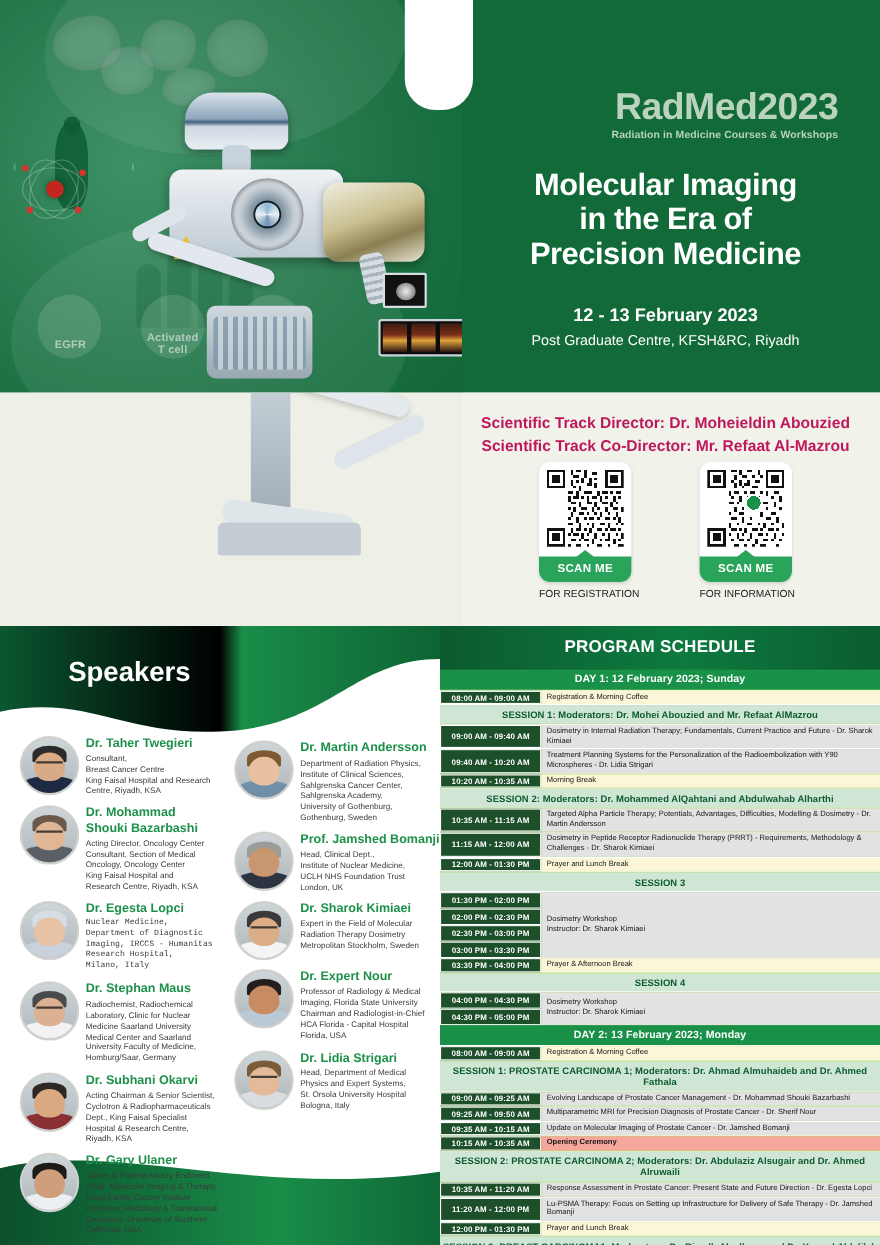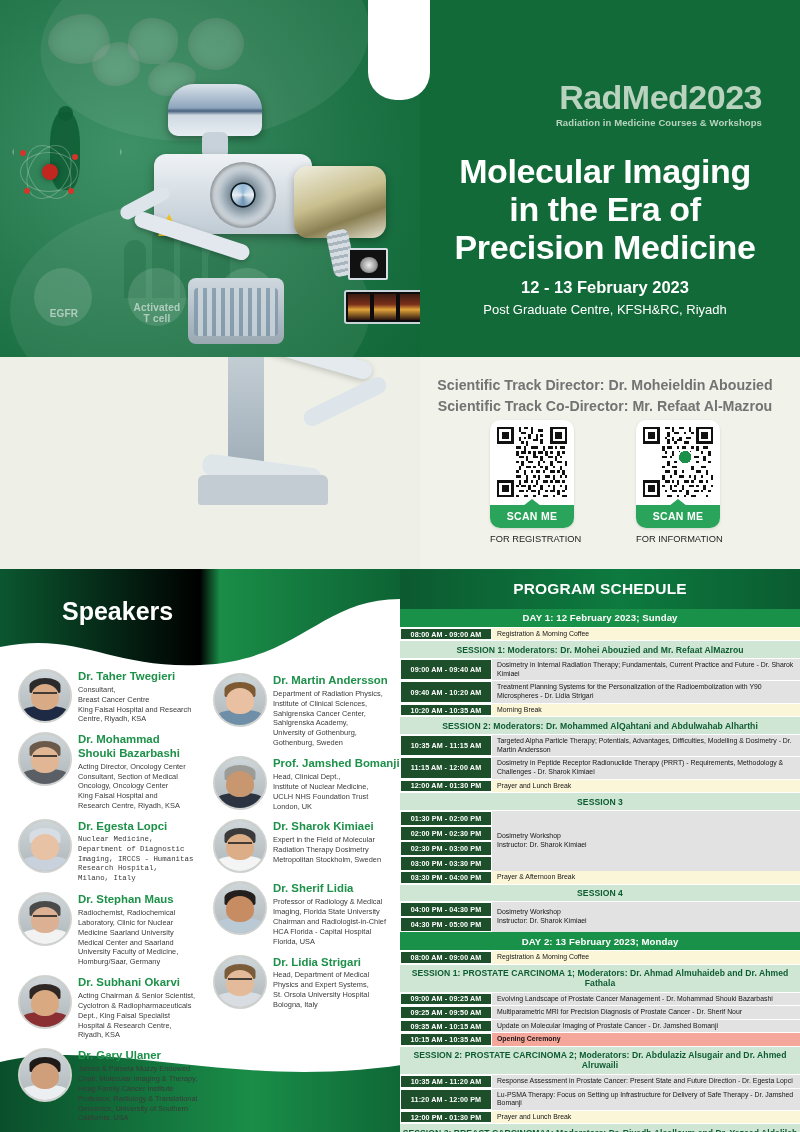--- a/index.html
+++ b/index.html
@@ -96,42 +96,42 @@
      clip-path: polygon(0 100%,12% 30%,28% 62%,40% 8%,58% 58%,72% 22%,88% 64%,100% 100%); }
   .swords { position:absolute; left:1px; top:13px; width:22px; height:9px; }
   .swords i { position:absolute; top:4px; left:1px; width:20px; height:2px; background:#e0a92c; border-radius:1px; }
   .swords i:first-child{ transform:rotate(14deg); } .swords i:last-child{ transform:rotate(-14deg); }
 
   
   .brand { position:absolute; left:430px; top:80px; width:350px; text-align:right; padding-right:18px; }
   .brand-title { font-size:34px; font-weight:700; color:#b9d3bf; letter-spacing:-.5px; line-height:1; }
   .brand-sub { font-size:9.5px; font-weight:700; color:#b9d3bf; letter-spacing:.1px; margin-top:3px; }
   .hero-title { position:absolute; left:420px; top:152px; width:370px; text-align:center; color:#fff;
-     font-size:34px; font-weight:700; line-height:1.12; letter-spacing:-.4px; }
+     font-size:28px; font-weight:700; line-height:1.12; letter-spacing:-.4px; }
   .hero-date { position:absolute; left:420px; top:278px; width:370px; text-align:center; color:#fff;
      font-size:16.5px; font-weight:700; }
   .hero-venue { position:absolute; left:420px; top:302px; width:370px; text-align:center; color:#fff;
      font-size:13px; font-weight:400; }
 
   
   .mid { position:absolute; left:0; top:357px; width:800px; height:212px; background:#f1f2e9; }
   .mid-art { position:absolute; left:0; top:0; width:420px; height:212px; overflow:hidden; background:#eef0e7; }
   .robot-low { position:absolute; left:150px; top:-34px; width:240px; height:250px; }
   .rl-col { position:absolute; left:78px; top:0; width:36px; height:150px;
      background:linear-gradient(180deg,#cdd6dc,#9fadb7); border-radius:6px; }
   .rl-arm { position:absolute; left:104px; top:24px; width:120px; height:18px; background:#e4eaee;
      border-radius:9px; transform:rotate(16deg); box-shadow:0 2px 6px rgba(0,0,0,.2); }
   .rl-arm2 { position:absolute; left:150px; top:70px; width:90px; height:17px; background:#dde4ea;
      border-radius:9px; transform:rotate(-26deg); }
   .rl-foot { position:absolute; left:52px; top:138px; width:120px; height:22px; background:#dfe6ea; border-radius:10px;
      transform:rotate(8deg); }
   .rl-base { position:absolute; left:48px; top:152px; width:130px; height:30px; background:#c3ccd3;
      border-radius:6px 6px 3px 3px; }
   .directors { position:absolute; left:420px; top:18px; width:370px; text-align:center; }
-  .dir-line { color:#737373; font-weight:700; font-size:14.2px; line-height:1.45; }
+  .dir-line { color:#be185d; font-weight:700; font-size:14.2px; line-height:1.45; }
   .qr-wrap { position:absolute; left:420px; top:63px; width:370px; display:flex; justify-content:center; gap:62px; }
   .qr-col { width:84px; text-align:center; }
   .qr-card { width:84px; background:#fff; border-radius:10px; padding:7px 7px 0 7px;
      box-shadow:0 1px 3px rgba(0,0,0,.12); position:relative; }
   .qr-img { width:70px; height:70px; }
   .scanme { margin:4px -7px 0 -7px; background:#2aa45a; color:#fff; font-size:10.5px; font-weight:700;
      padding:5px 0 6px; border-radius:0 0 10px 10px; position:relative; letter-spacing:.3px; }
   .scanme::before { content:""; position:absolute; left:50%; top:-6px; transform:translateX(-50%);
      border-left:9px solid transparent; border-right:9px solid transparent; border-bottom:7px solid #2aa45a; }
   .qr-cap { margin-top:6px; font-size:9.3px; color:#222; font-weight:400; white-space:nowrap; }
@@ -698,21 +698,21 @@
           </div>
           <div class="spk">
             <div class="spk-photo">
               <div class="ph" style="background:linear-gradient(180deg,#cfd6d9,#aeb6ba)">
                 <div class="body" style="background:#b9cad6"></div>
                 <div class="hair" style="background:#241f1c"></div>
                 <div class="face" style="background:#c78c61"></div>
               </div>
             </div>
             <div class="spk-txt">
-              <div class="spk-name" style="white-space: pre-line;">Dr. Sherif Lidia</div>
+              <div class="spk-name" style="white-space: pre-line;">Dr. Expert Nour</div>
               <div class="spk-aff" style="white-space: pre-line;">Professor of Radiology &amp; Medical
 Imaging, Florida State University
 Chairman and Radiologist-in-Chief
 HCA Florida - Capital Hospital
 Florida, USA</div>
             </div>
           </div>
           <div class="spk">
             <div class="spk-photo">
               <div class="ph" style="background:linear-gradient(180deg,#cfd6d9,#aeb6ba)">

